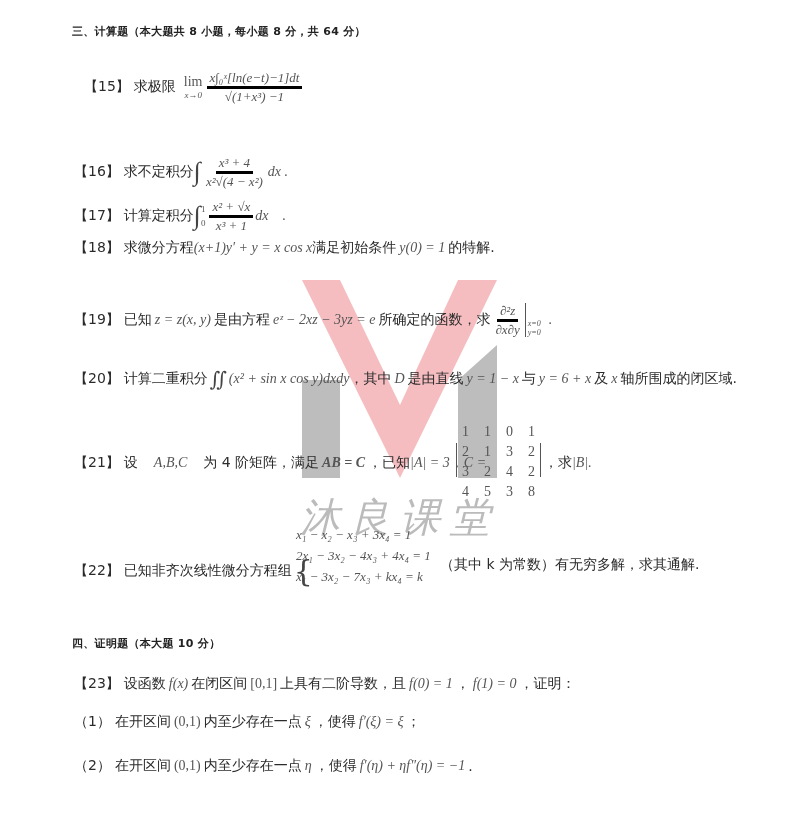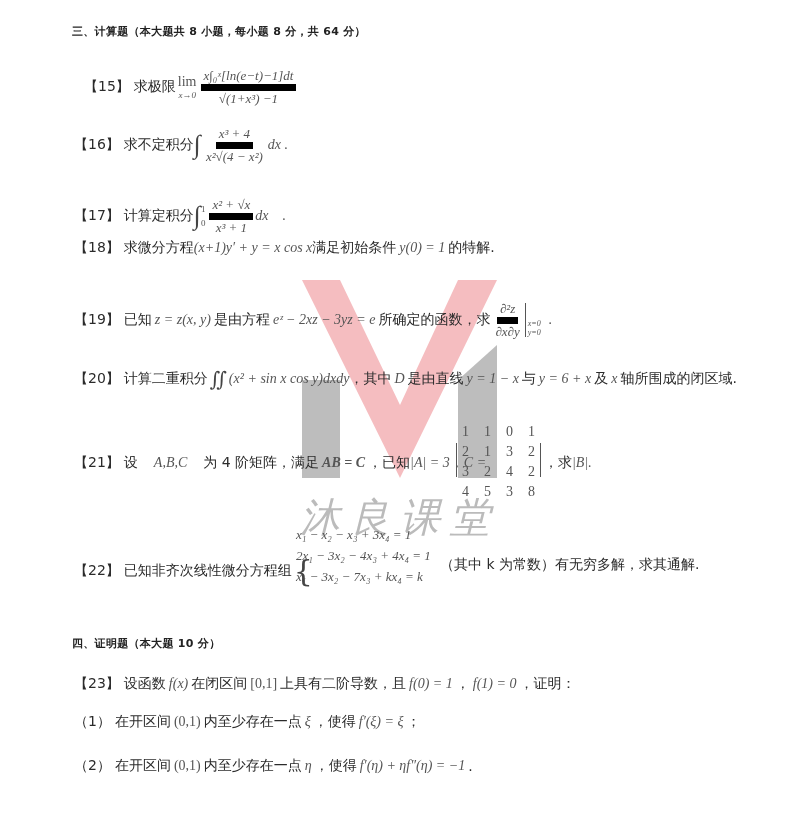--- a/index.html
+++ b/index.html
@@ -5,21 +5,21 @@
   html, body { margin: 0; padding: 0; background: #ffffff; }
   body { width: 800px; height: 829px; position: relative; overflow: hidden;
          font-family: "DejaVu Sans", "Liberation Sans", sans-serif; color: #2a2a2a; }
   .page { position: absolute; left: 0; top: 0; width: 800px; height: 829px; }
   .section-title { position: absolute; font-weight: bold; font-size: 11px; color: #222; letter-spacing: 0.3px; }
   .q { position: absolute; font-size: 14px; color: #2b2b2b; white-space: nowrap; display: flex; align-items: center; }
   .qnum { font-weight: normal; margin-right: 4px; }
   .m { font-family: "Liberation Serif", "DejaVu Serif", serif; font-style: italic; color: #555; }
   .mr { font-family: "Liberation Serif", "DejaVu Serif", serif; color: #555; }
   .frac { display: inline-flex; flex-direction: column; align-items: center; vertical-align: middle; margin: 0 2px; }
-  .frac .num { border-bottom: 7px solid #000000; padding: 0 3px; font-size: 13px; line-height: 16px; }
+  .frac .num { border-bottom: 3px solid #000000; padding: 0 3px; font-size: 13px; line-height: 16px; }
   .frac .den { padding: 0 3px; font-size: 13px; line-height: 16px; }
   .int { font-family: "Liberation Serif", "DejaVu Serif", serif; font-size: 26px; color: #444; line-height: 1; }
   .small { font-size: 9px; }
   .matrix { position: absolute; display: grid; grid-template-columns: repeat(4, 22px); row-gap: 4px;
             font-family: "Liberation Serif", "DejaVu Serif", serif; font-size: 14px; color: #555; }
   .matrix span { text-align: left; }
   .sys { position: absolute; font-family: "Liberation Serif", "DejaVu Serif", serif; font-style: italic; font-size: 13px; color: #555; line-height: 21px; }
   .watermark { position: absolute; left: 0; top: 0; pointer-events: none; }
   .wm-text { position: absolute; left: 300px; top: 490px; font-size: 40px; color: rgba(150,150,150,0.65);
              font-family: "DejaVu Serif", serif; letter-spacing: 10px; font-style: italic; }
@@ -37,31 +37,31 @@
   </svg>
   <div class="wm-text">沐良课堂</div>
 
   <div class="layer-text">
 
     <div class="section-title" style="left:72px; top:24px;">三、计算题（本大题共 8 小题，每小题 8 分，共 64 分）</div>
 
     <div class="q" style="left:84px; top:62px; height:50px;align-items:center;">
       <span class="qnum">【15】</span>
       <span>求极限</span>
-      <span class="frac" style="margin-left:2px;">
+      <span class="frac" style="margin-left:8px;">
         <span class="mr">lim</span>
         <span class="m small">x→0</span>
       </span>
       <span class="frac">
         <span class="num m">x∫₀ˣ[ln(e−t)−1]dt</span>
         <span class="den m">√(1+x³) −1</span>
       </span>
     </div>
 
-    <div class="q" style="left:74px; top:124px; height:42px;">
+    <div class="q" style="left:74px; top:151px; height:42px;">
       <span class="qnum">【16】</span>
       <span>求不定积分</span>
       <span class="int">∫</span>
       <span class="frac">
         <span class="num m">x³ + 4</span>
         <span class="den m">x²√(4 − x²)</span>
       </span>
       <span class="m">dx .</span>
     </div>
 

